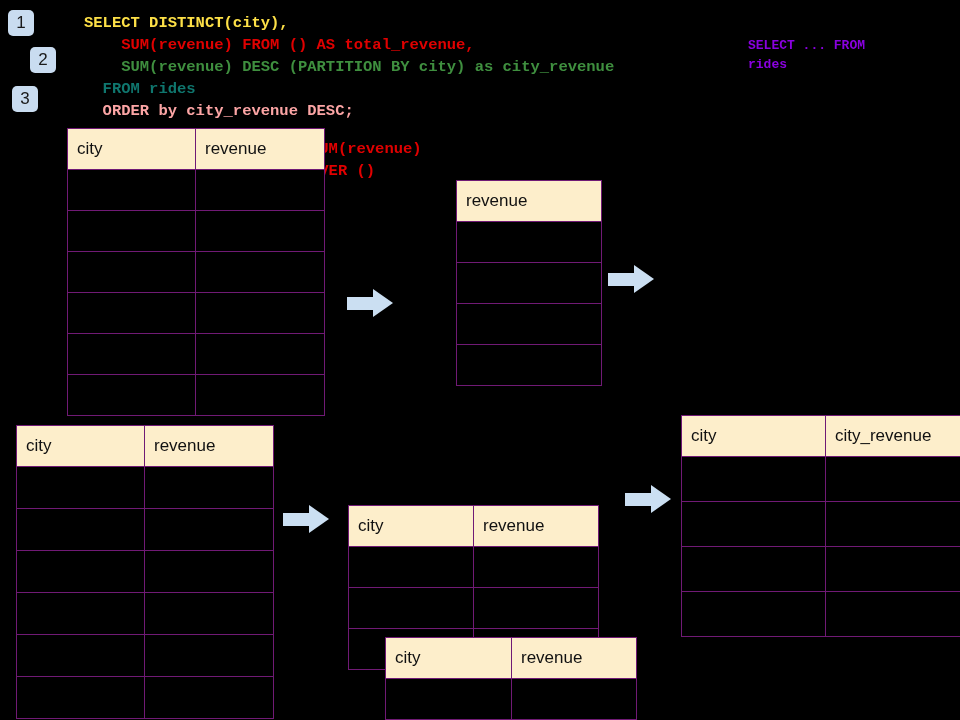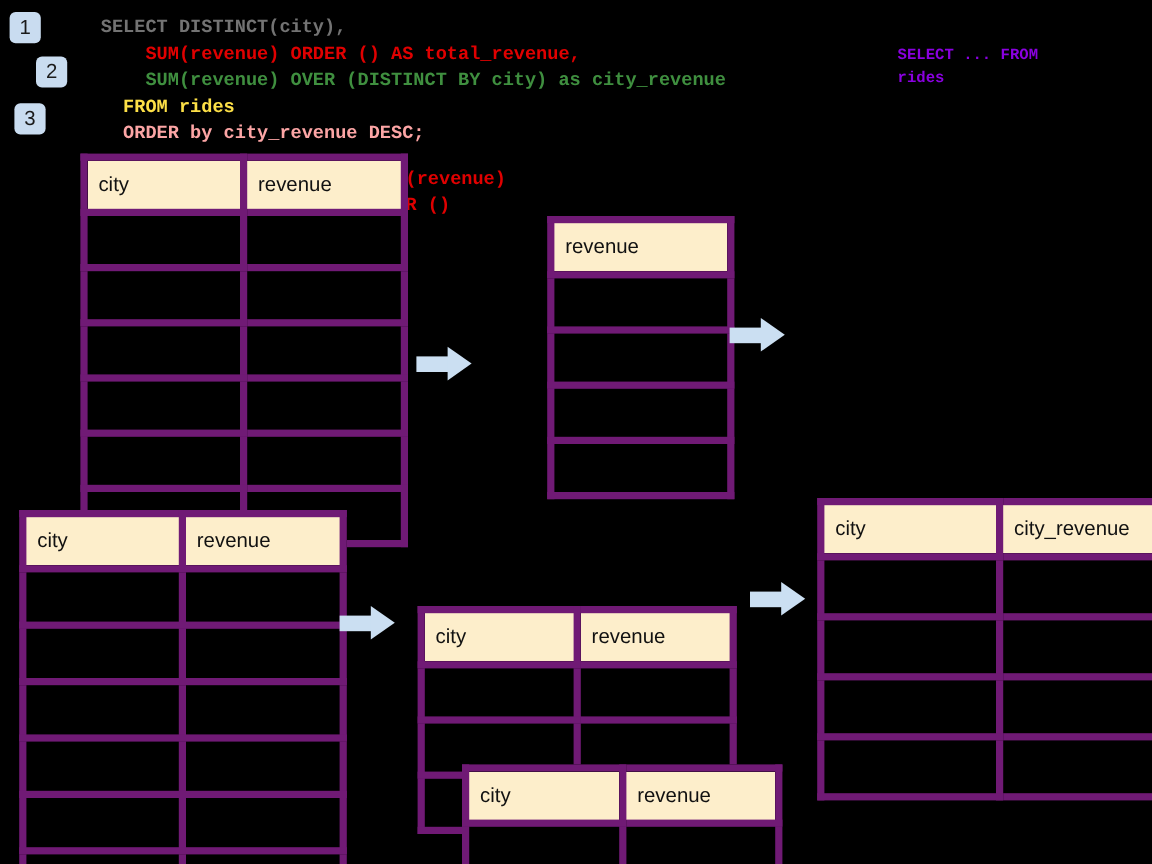--- a/index.html
+++ b/index.html
@@ -13,21 +13,21 @@
          font-family:"Liberation Sans",sans-serif;
          display:flex;align-items:center;justify-content:center;}
 
   
   .code{position:absolute;font-family:"Liberation Mono",monospace;
         font-size:15.5px;font-weight:bold;line-height:22px;white-space:pre;}
 
   
   .tbl{position:absolute;border-collapse:collapse;background:#000;
        table-layout:fixed;}
-  .tbl td{border:6px solid #701a75;background:#000;padding:0;}
+  .tbl td{border:1px solid #701a75;background:#000;padding:0;}
   .tbl td.hd{background:#fdeecb;color:#111;font-size:17px;
              font-family:"Liberation Sans",sans-serif;
              padding:4px 0 4px 9px;white-space:nowrap;overflow:hidden;}
 
   
   .arrow{position:absolute;background:#cbdff2;}
   .arrow .shaft{position:absolute;left:0;top:8px;width:28px;height:13px;
                 background:#cbdff2;}
   .arrow{background:none;width:46px;height:29px;}
   .arrow .head{position:absolute;left:26px;top:0;width:0;height:0;
@@ -37,24 +37,24 @@
 </style>
 </head>
 <body>
 
 <div class="stage">
 
   <div class="badge" style="left:8px;top:10px;">1</div>
   <div class="badge" style="left:30px;top:47px;">2</div>
   <div class="badge" style="left:12px;top:86px;">3</div>
 
-  <div class="code" style="left:84px;top:12px;color:#737373;">SELECT DISTINCT(city),</div>
-  <div class="code" style="left:84px;top:34px;color:#e00000;">    SUM(revenue) ORDER () AS total_revenue,</div>
-  <div class="code" style="left:84px;top:56px;color:#3f8f3f;">    SUM(revenue) OVER (DISTINCT BY city) as city_revenue</div>
-  <div class="code" style="left:84px;top:78px;color:#fde047;font-family:Liberation Mono, monospace;">  FROM rides</div>
+  <div class="code" style="left:84px;top:12px;color:#fde047;">SELECT DISTINCT(city),</div>
+  <div class="code" style="left:84px;top:34px;color:#e00000;">    SUM(revenue) FROM () AS total_revenue,</div>
+  <div class="code" style="left:84px;top:56px;color:#3f8f3f;">    SUM(revenue) DESC (PARTITION BY city) as city_revenue</div>
+  <div class="code" style="left:84px;top:78px;color:#0f766e;font-family:Liberation Mono, monospace;">  FROM rides</div>
   <div class="code" style="left:84px;top:100px;color:#fca5a5;">  ORDER by city_revenue DESC;</div>
 
   <div class="code" style="left:748px;top:36px;color:#8a00e0;font-size:13px;line-height:19px;">SELECT ... FROM
 rides</div>
 
   <div class="code" style="left:310px;top:138px;color:#e00000;">SUM(revenue)
 OVER ()</div>
 
 
   <table class="tbl" style="left:67px;top:128px;width:237px;">

